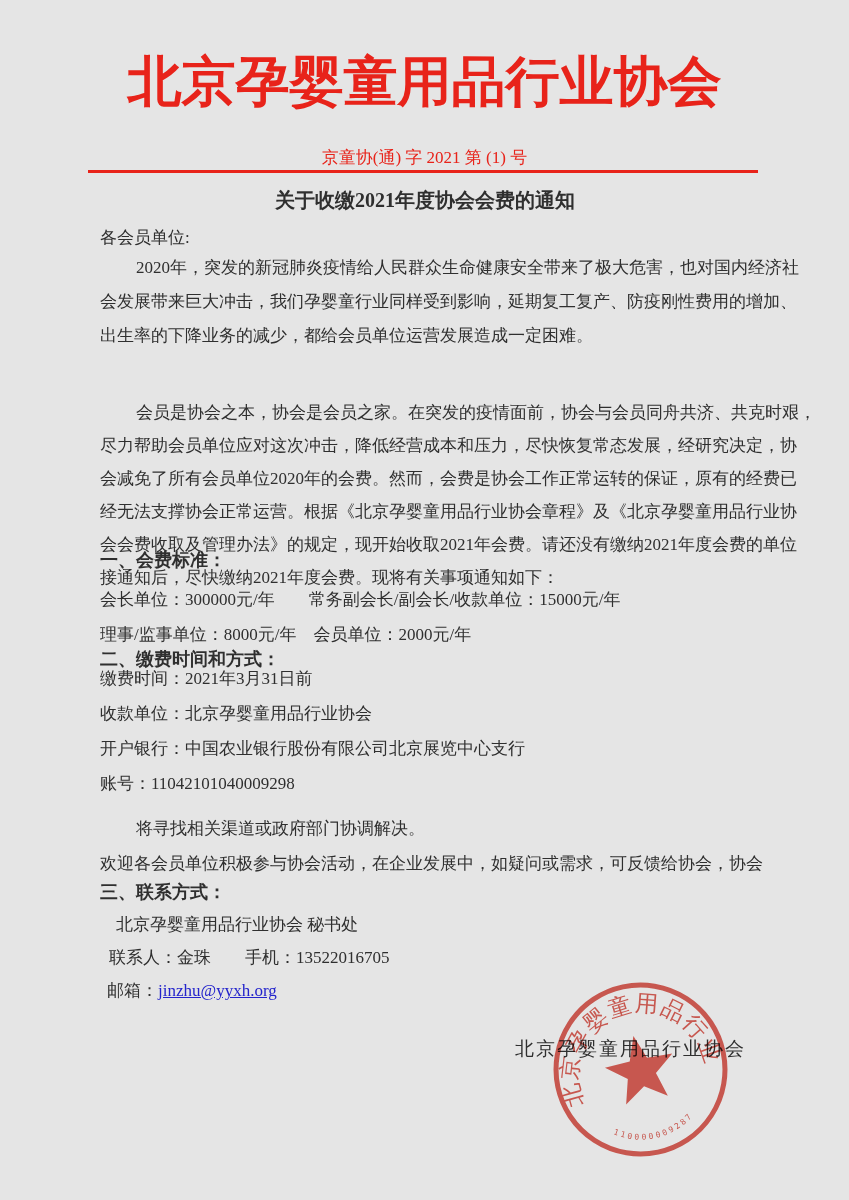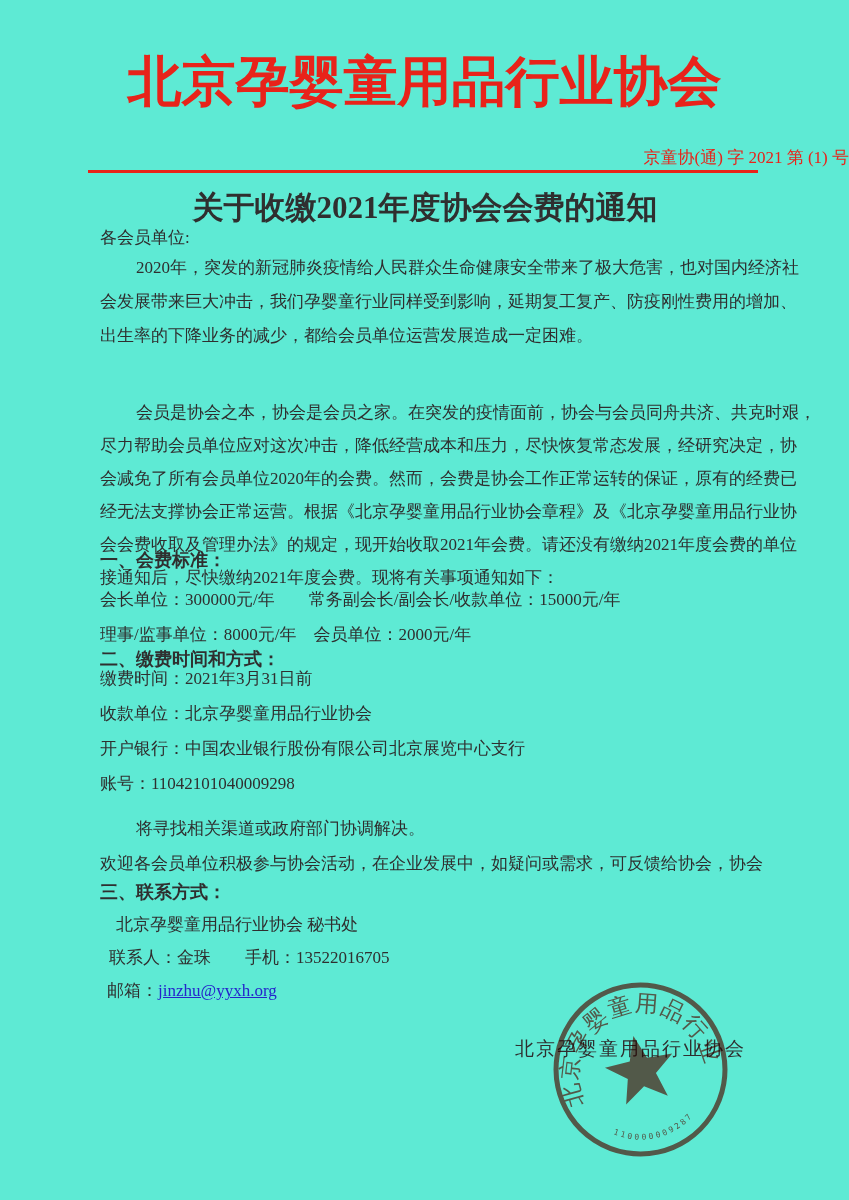--- a/index.html
+++ b/index.html
@@ -6,51 +6,51 @@
     --red:#e8231a;
     --seal-red:#d8453a;
     --text:#2f2f2f;
     --link:#2424cc;
   }
   html,body{margin:0;padding:0;background:#ffffff;}
   .page{
     position:relative;
     width:849px;height:1200px;
     margin:0 auto;
-    background:#5eead4;
+    background:#e5e5e5;
     overflow:hidden;
     font-family:"Liberation Serif", serif;
     color:var(--text);
   }
   .org-title{
     position:absolute;top:46px;left:0;width:849px;
     text-align:center;
     font-family:"Liberation Sans", sans-serif;
     font-weight:800;
     font-size:54px;
     letter-spacing:0px;
     color:var(--red);
     white-space:nowrap;
   }
   .doc-number{
     position:absolute;top:146px;left:0;width:849px;
-    text-align:right;
+    text-align:center;
     font-size:17px;
     color:var(--red);
     white-space:nowrap;
   }
   .red-rule{
     position:absolute;top:170px;left:88px;
     width:670px;height:3px;
     background:var(--red);
   }
   .doc-title{
     position:absolute;top:187px;left:100px;width:650px;
     text-align:center;
-    font-size:31px;
+    font-size:20px;
     font-weight:bold;
     white-space:nowrap;
   }
   .block{position:absolute;left:100px;width:650px;font-size:17px;}
   .t-line{white-space:nowrap;}
   .para > .t-line:first-child{text-indent:36px;}
   .lh33{line-height:33px;}
   .lh34{line-height:34px;}
   .lh35{line-height:35px;}
   .heading{font-weight:bold;font-size:18px;line-height:20px;}

